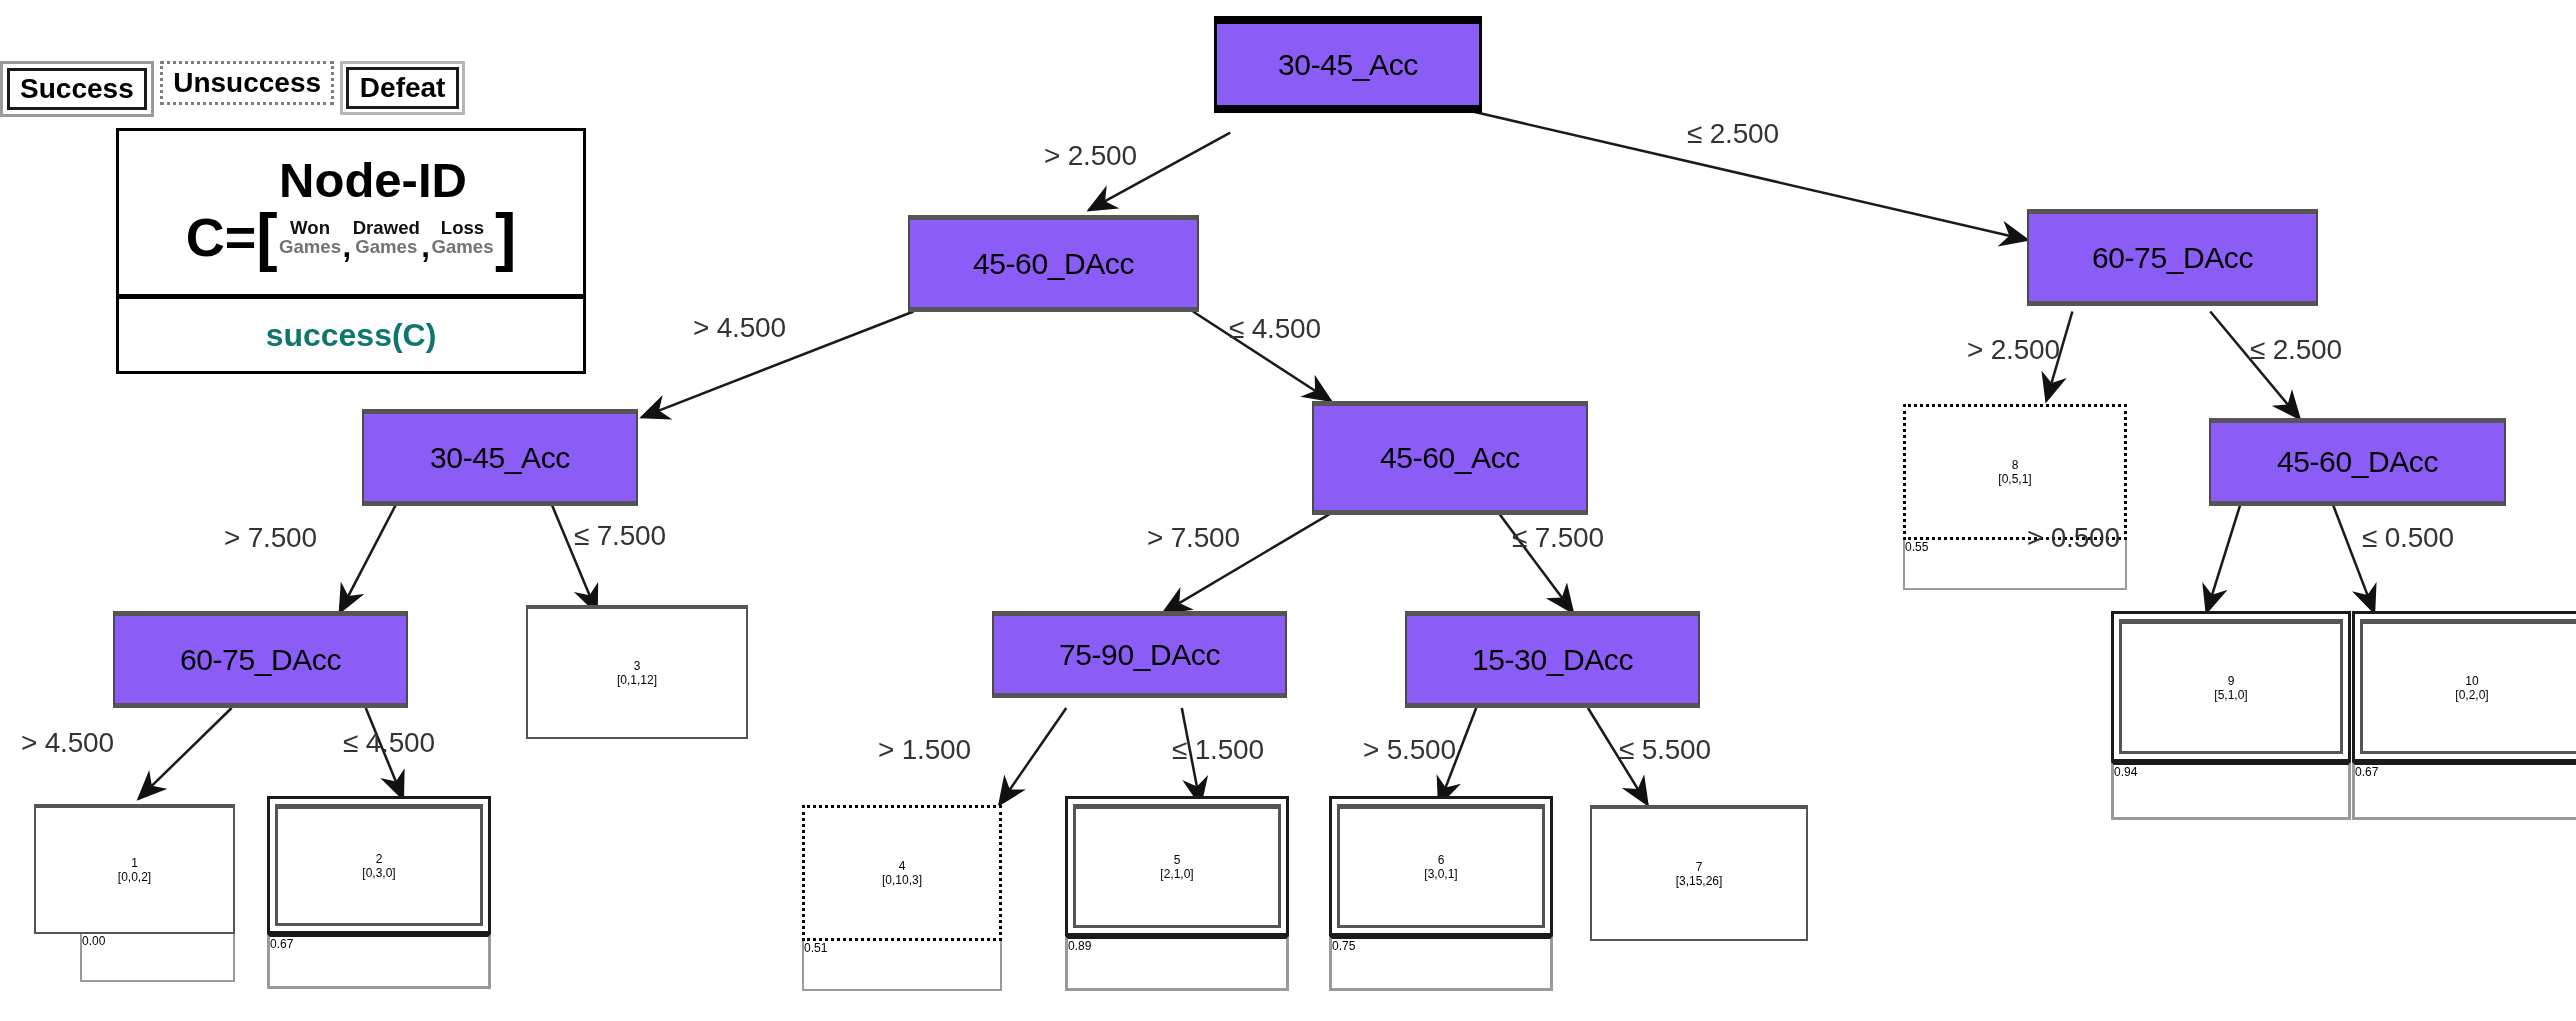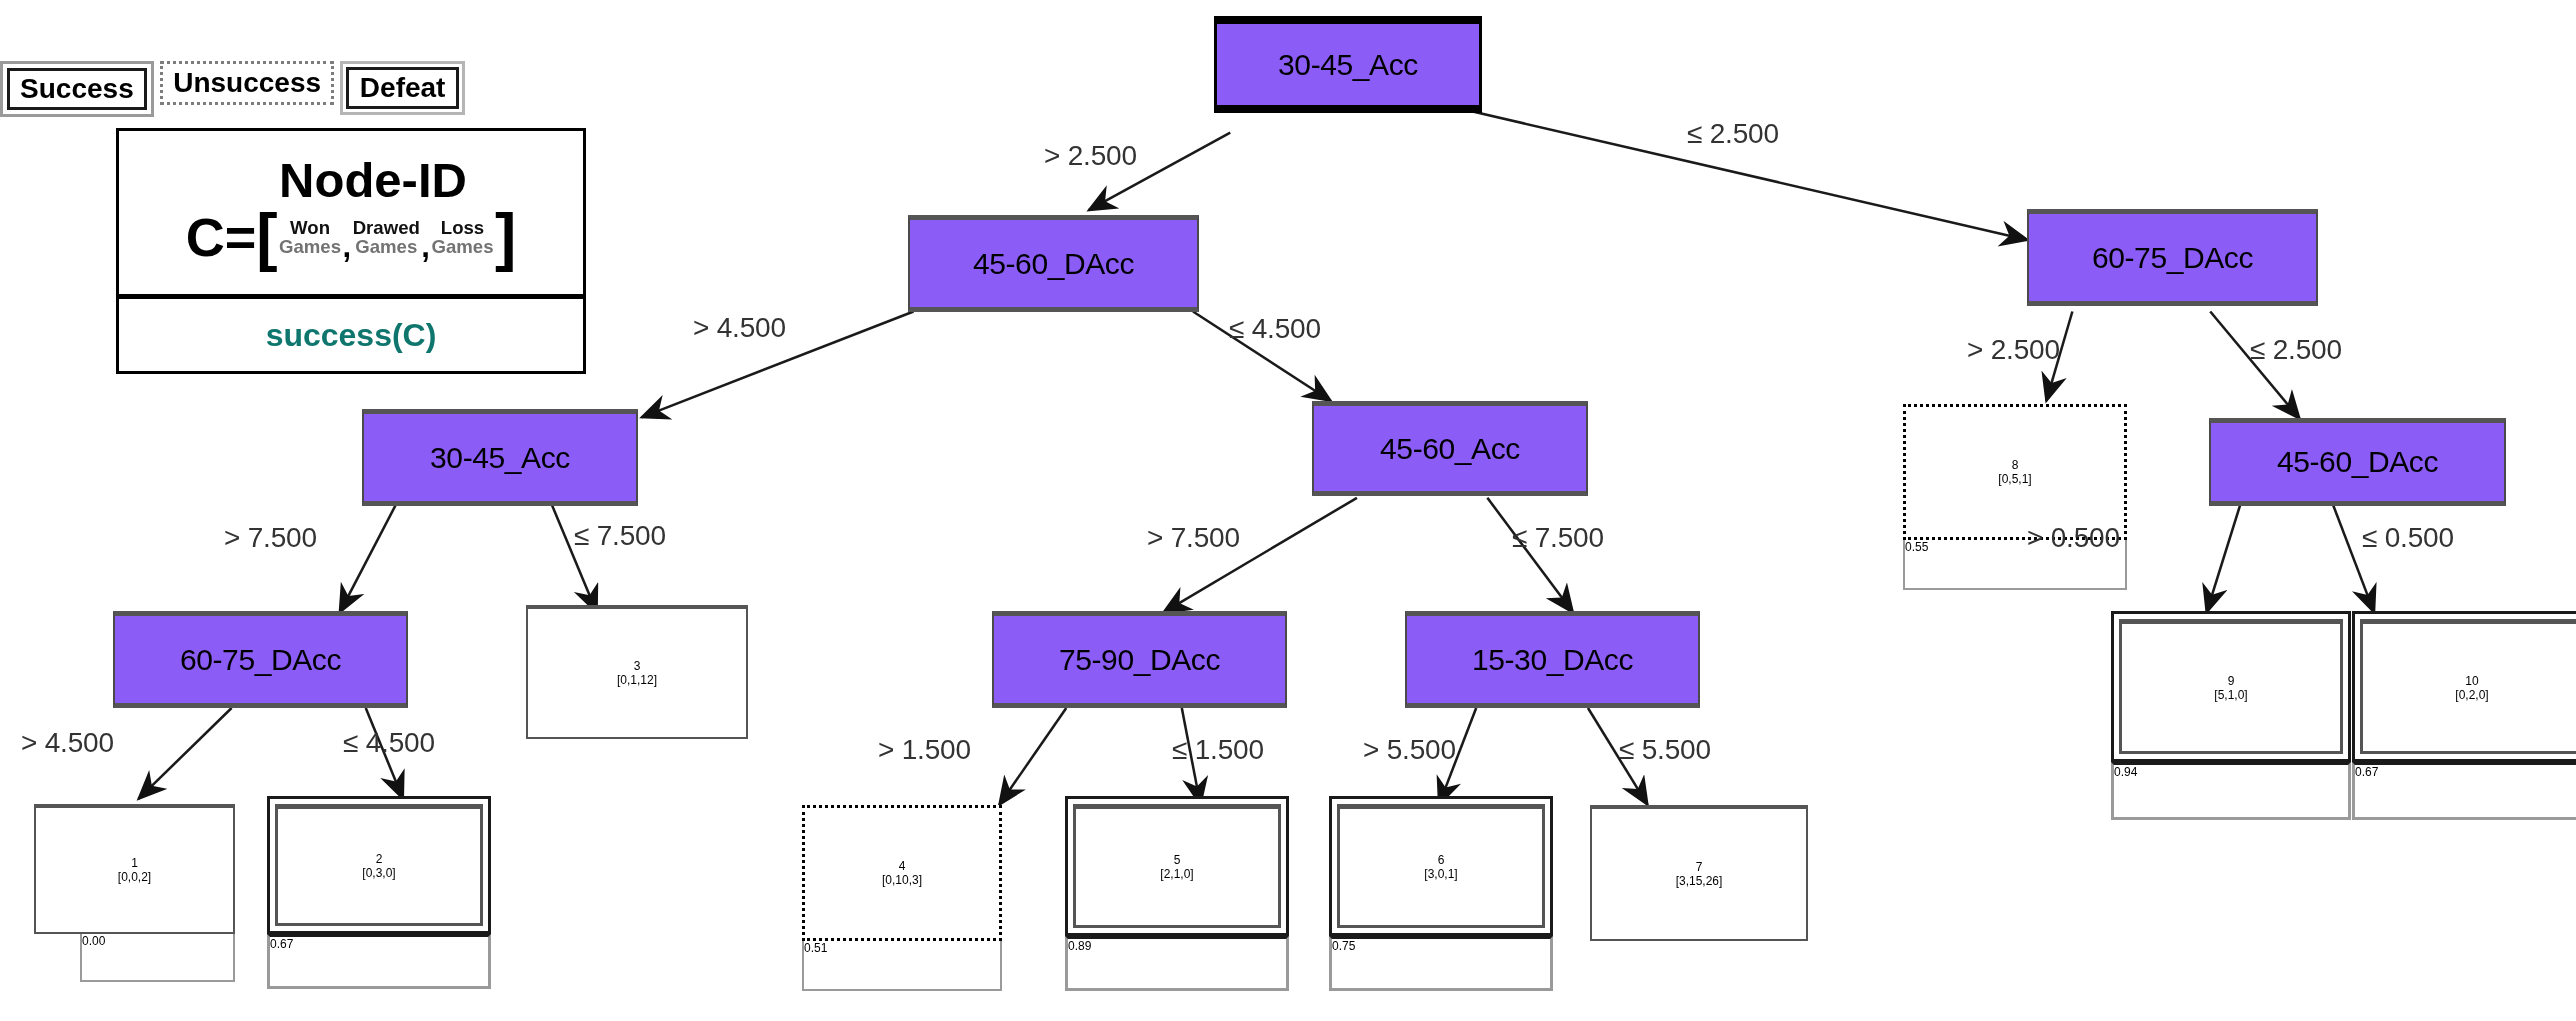--- a/index.html
+++ b/index.html
@@ -216,33 +216,33 @@
       <span class="label">60-75_DAcc</span>
     </div>
   </div>
 
   <div class="node split" style="left:362px;top:409px;width:276px;height:97px;">
     <div class="body">
       <span class="label">30-45_Acc</span>
     </div>
   </div>
 
-  <div class="node split" style="left:1312px;top:401px;width:276px;height:95px;">
+  <div class="node split" style="left:1312px;top:401px;width:276px;height:114px;">
     <div class="body">
       <span class="label">45-60_Acc</span>
     </div>
   </div>
 
   <div class="node split" style="left:113px;top:611px;width:295px;height:97px;">
     <div class="body">
       <span class="label">60-75_DAcc</span>
     </div>
   </div>
 
-  <div class="node split" style="left:992px;top:611px;width:295px;height:97px;">
+  <div class="node split" style="left:992px;top:611px;width:295px;height:87px;">
     <div class="body">
       <span class="label">75-90_DAcc</span>
     </div>
   </div>
 
   <div class="node split" style="left:1405px;top:611px;width:295px;height:97px;">
     <div class="body">
       <span class="label">15-30_DAcc</span>
     </div>
   </div>

